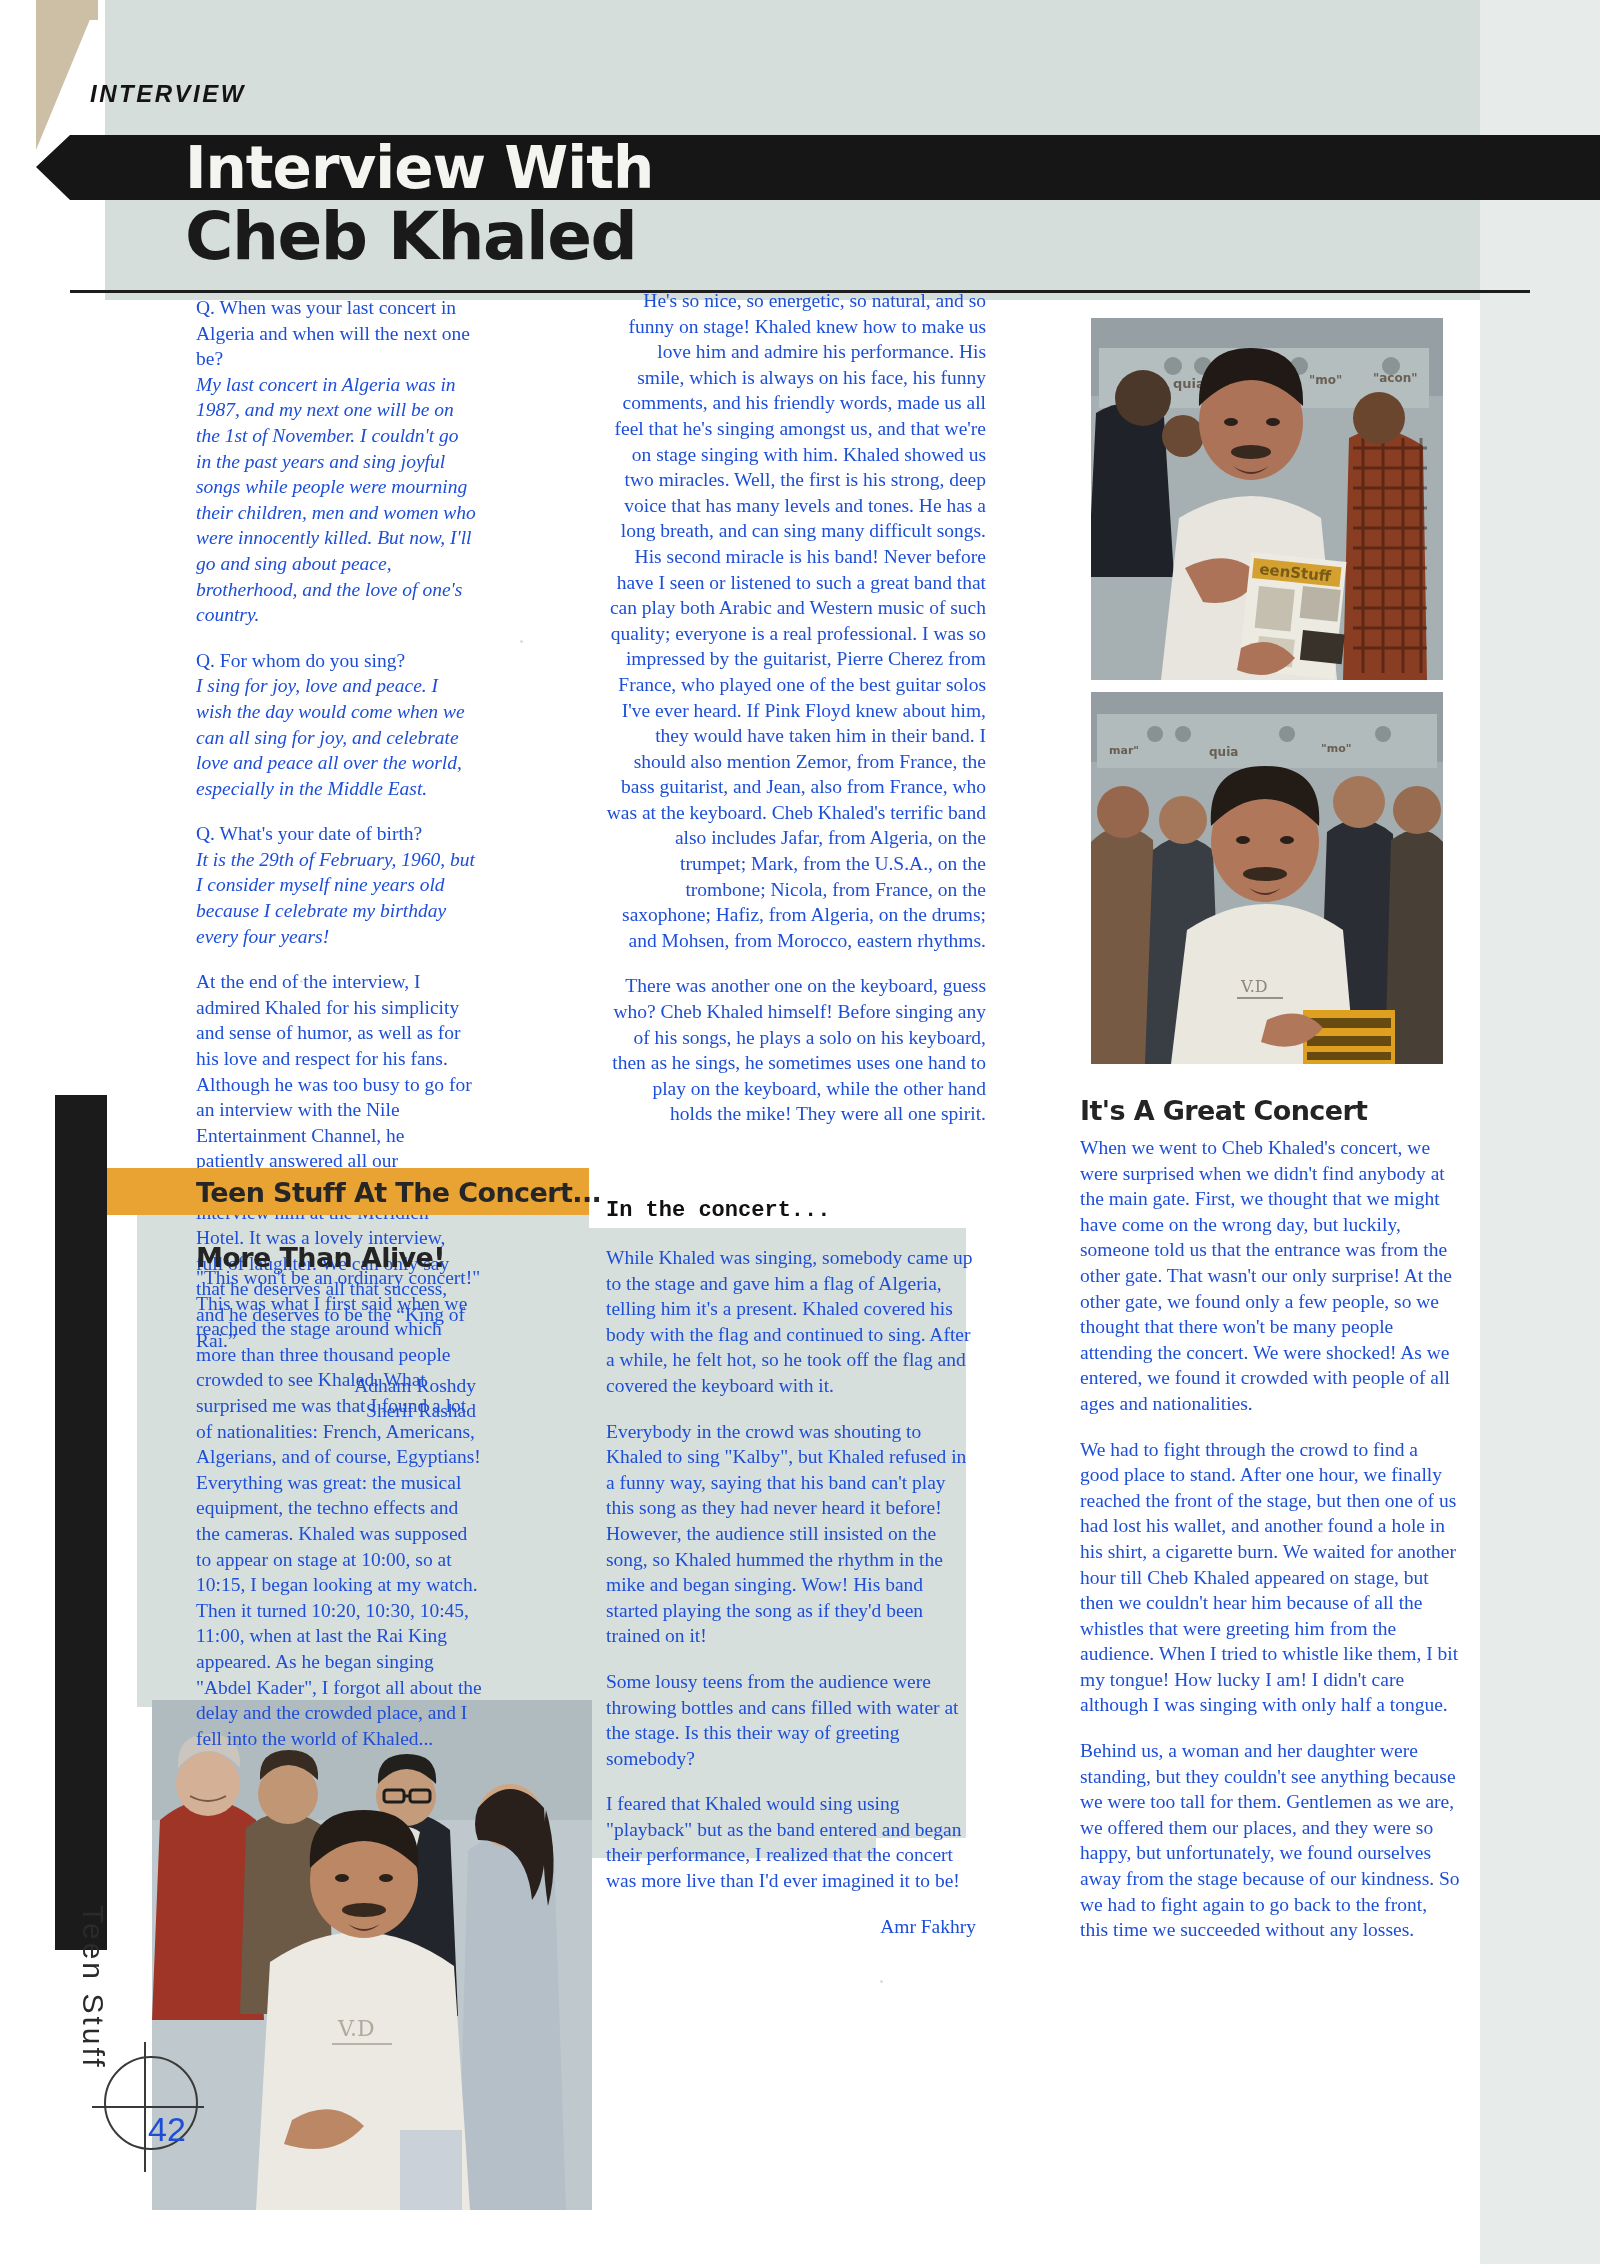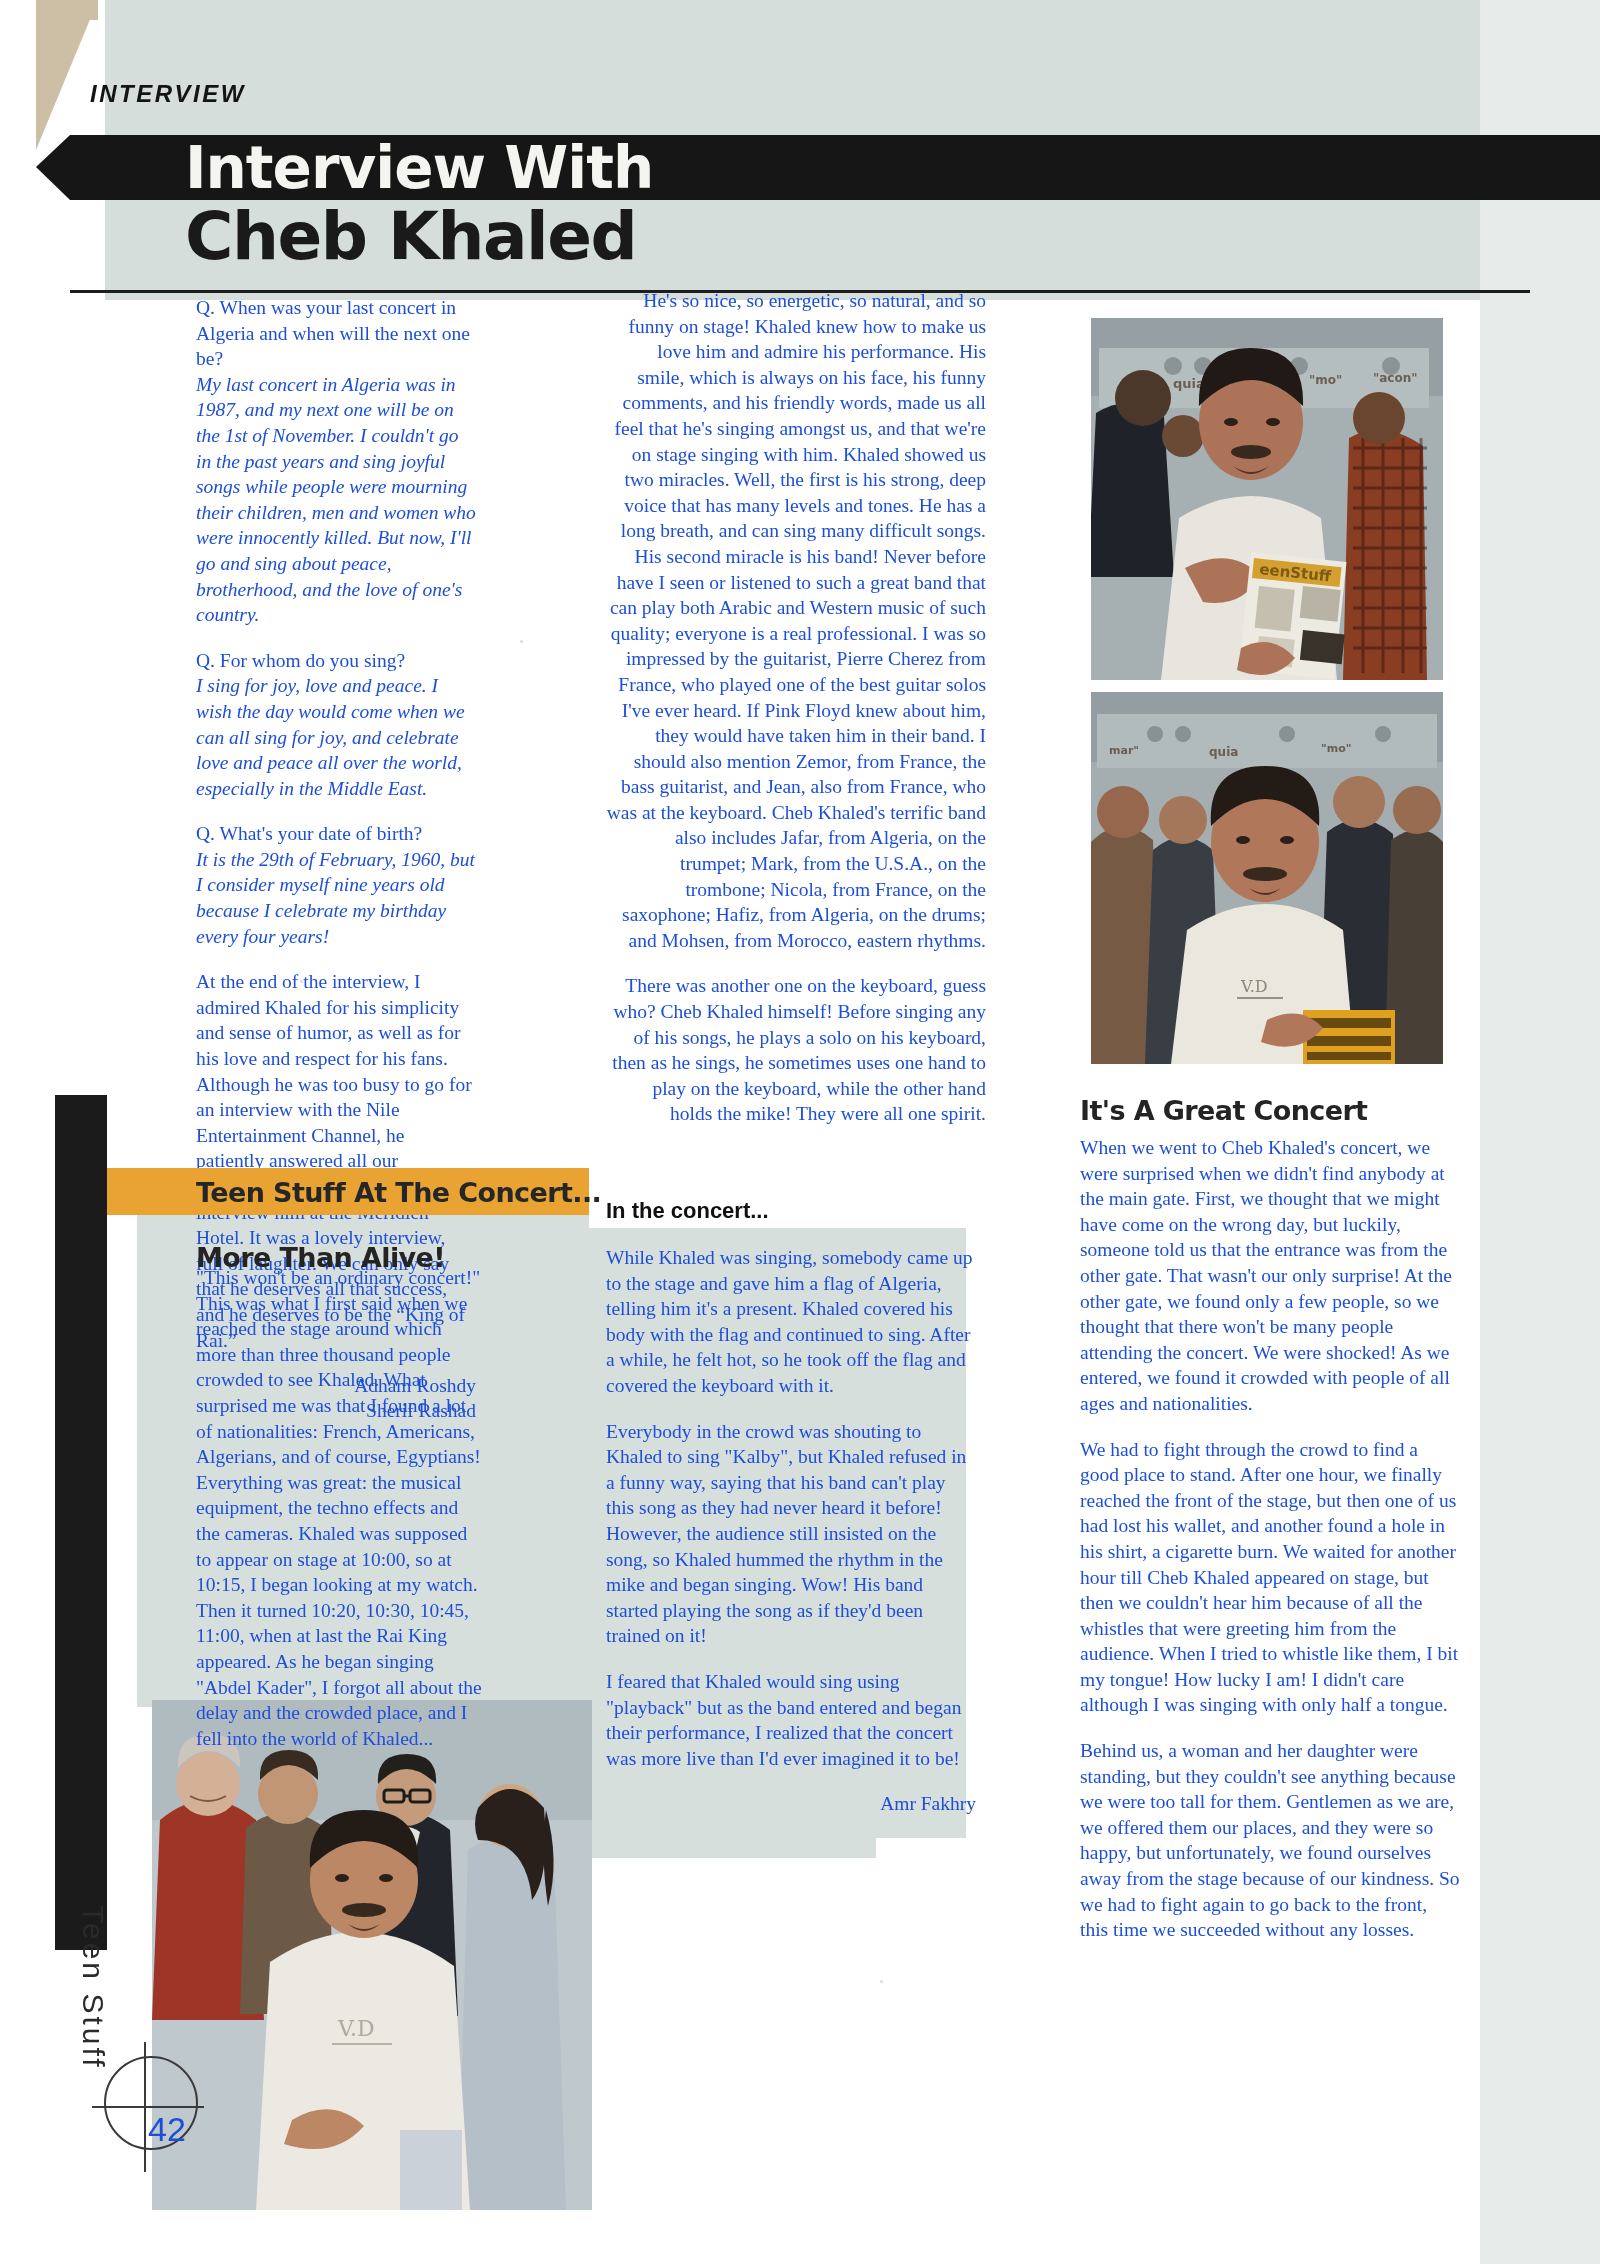--- a/index.html
+++ b/index.html
@@ -148,21 +148,21 @@
     font-family: "DejaVu Sans", sans-serif;
     font-weight: 700;
     font-size: 27px;
     letter-spacing: -0.6px;
     color: #242424;
   }
   #more-than-alive { left: 196px; top: 1242px; }
   #its-a-great { left: 1080px; top: 1095px; }
   .subhead-serif {
     position: absolute;
-    font-family: Liberation Sans, sans-serif;
+    font-family: Liberation Mono, monospace;
     font-weight: 700;
     font-size: 22px;
     color: #111;
   }
   #in-the-concert { left: 606px; top: 1198px; }
 
   
   .grey-block {
     position: absolute;
     background: #d7dfdc;
@@ -407,20 +407,21 @@
   <div class="subhead-serif" id="in-the-concert">In the concert...</div>
   <div class="subhead-sans" id="its-a-great">It's A Great Concert</div>
 
   <div class="col" id="col1b">
     <p>"This won't be an ordinary concert!" This was what I first said when we reached the stage around which more than three thousand people crowded to see Khaled. What surprised me was that I found a lot of nationalities: French, Americans, Algerians, and of course, Egyptians! Everything was great: the musical equipment, the techno effects and the cameras. Khaled was supposed to appear on stage at 10:00, so at 10:15, I began looking at my watch. Then it turned 10:20, 10:30, 10:45, 11:00, when at last the Rai King appeared. As he began singing "Abdel Kader", I forgot all about the delay and the crowded place, and I fell into the world of Khaled...</p>
   </div>
 
   <div class="col" id="col2b">
     <p>While Khaled was singing, somebody came up to the stage and gave him a flag of Algeria, telling him it's a present. Khaled covered his body with the flag and continued to sing. After a while, he felt hot, so he took off the flag and covered the keyboard with it.</p>
     <p>Everybody in the crowd was shouting to Khaled to sing "Kalby", but Khaled refused in a funny way, saying that his band can't play this song as they had never heard it before! However, the audience still insisted on the song, so Khaled hummed the rhythm in the mike and began singing. Wow! His band started playing the song as if they'd been trained on it!</p>
+    <p>Some lousy teens from the audience were throwing bottles and cans filled with water at the stage. Is this their way of greeting somebody?</p>
     <p>I feared that Khaled would sing using "playback" but as the band entered and began their performance, I realized that the concert was more live than I'd ever imagined it to be!</p>
     <p class="byline tight">Amr Fakhry</p>
   </div>
 
   <div class="col" id="col3">
     <p>When we went to Cheb Khaled's concert, we were surprised when we didn't find anybody at the main gate. First, we thought that we might have come on the wrong day, but luckily, someone told us that the entrance was from the other gate. That wasn't our only surprise! At the other gate, we found only a few people, so we thought that there won't be many people attending the concert. We were shocked! As we entered, we found it crowded with people of all ages and nationalities.</p>
     <p>We had to fight through the crowd to find a good place to stand. After one hour, we finally reached the front of the stage, but then one of us had lost his wallet, and another found a hole in his shirt, a cigarette burn. We waited for another hour till Cheb Khaled appeared on stage, but then we couldn't hear him because of all the whistles that were greeting him from the audience. When I tried to whistle like them, I bit my tongue! How lucky I am! I didn't care although I was singing with only half a tongue.</p>
     <p>Behind us, a woman and her daughter were standing, but they couldn't see anything because we were too tall for them. Gentlemen as we are, we offered them our places, and they were so happy, but unfortunately, we found ourselves away from the stage because of our kindness. So we had to fight again to go back to the front, this time we succeeded without any losses.</p>
   </div>
 

